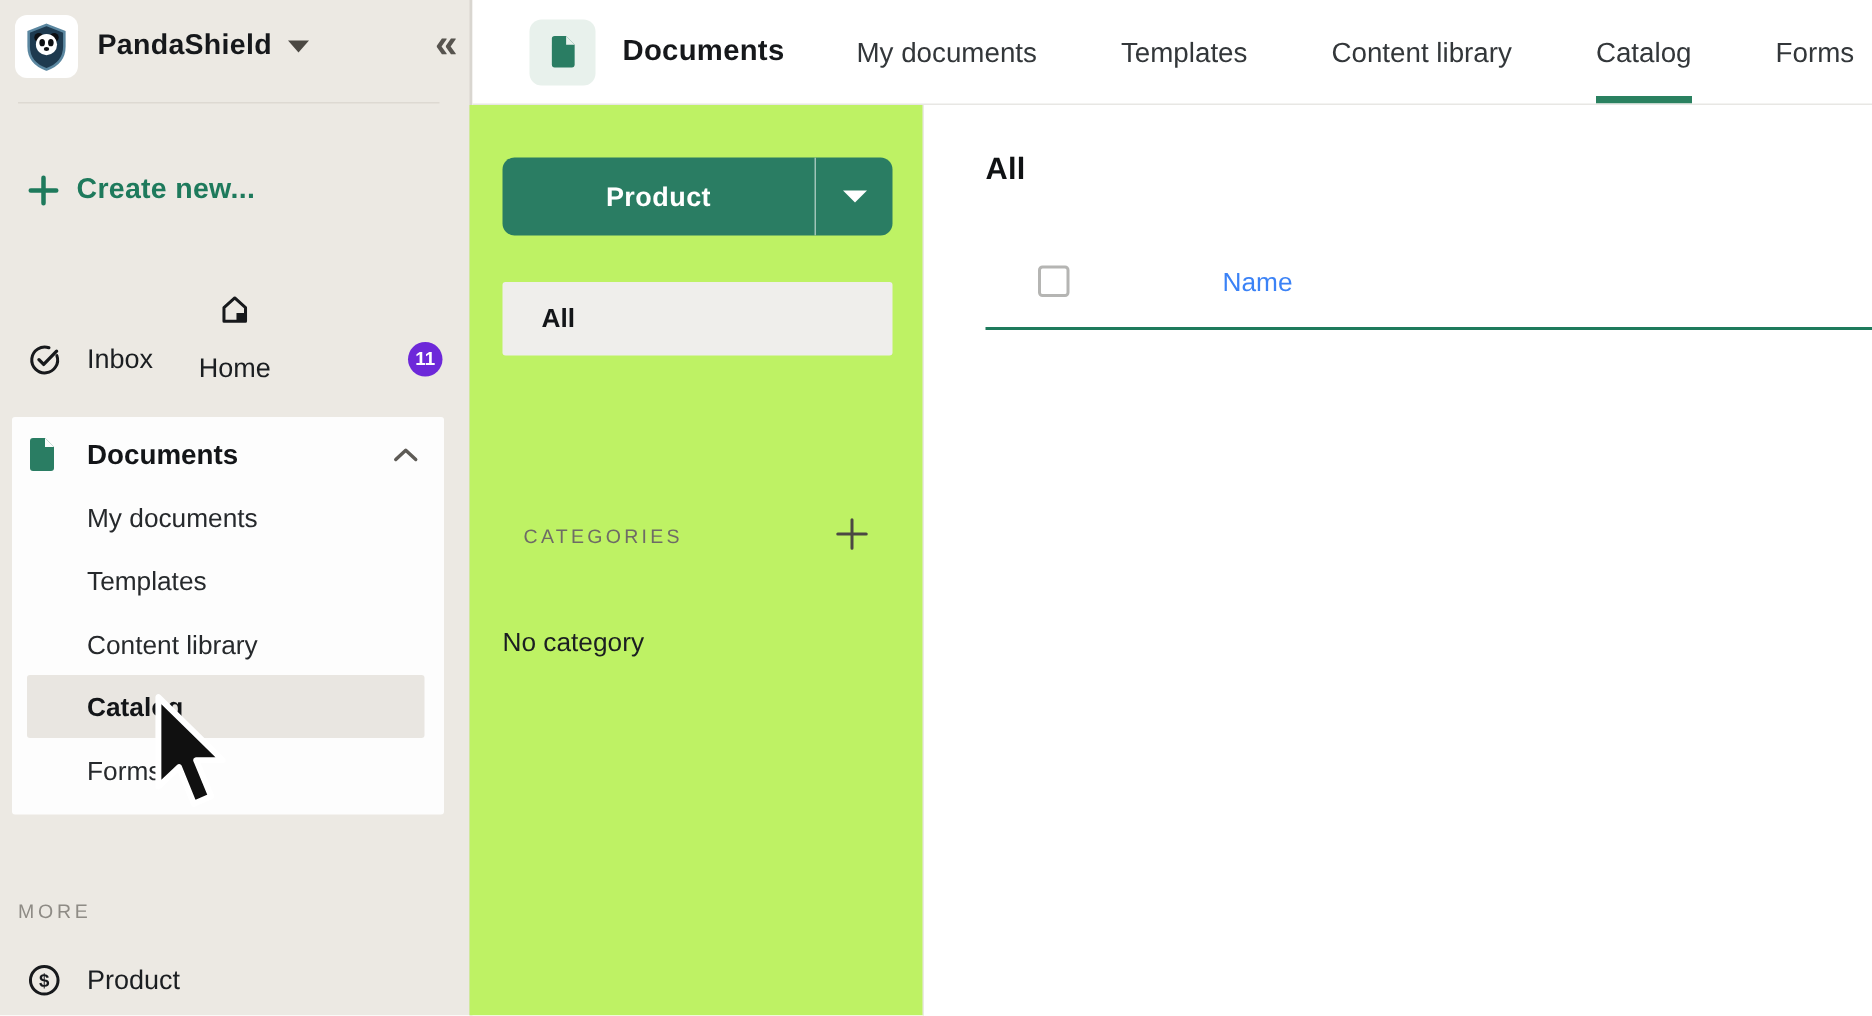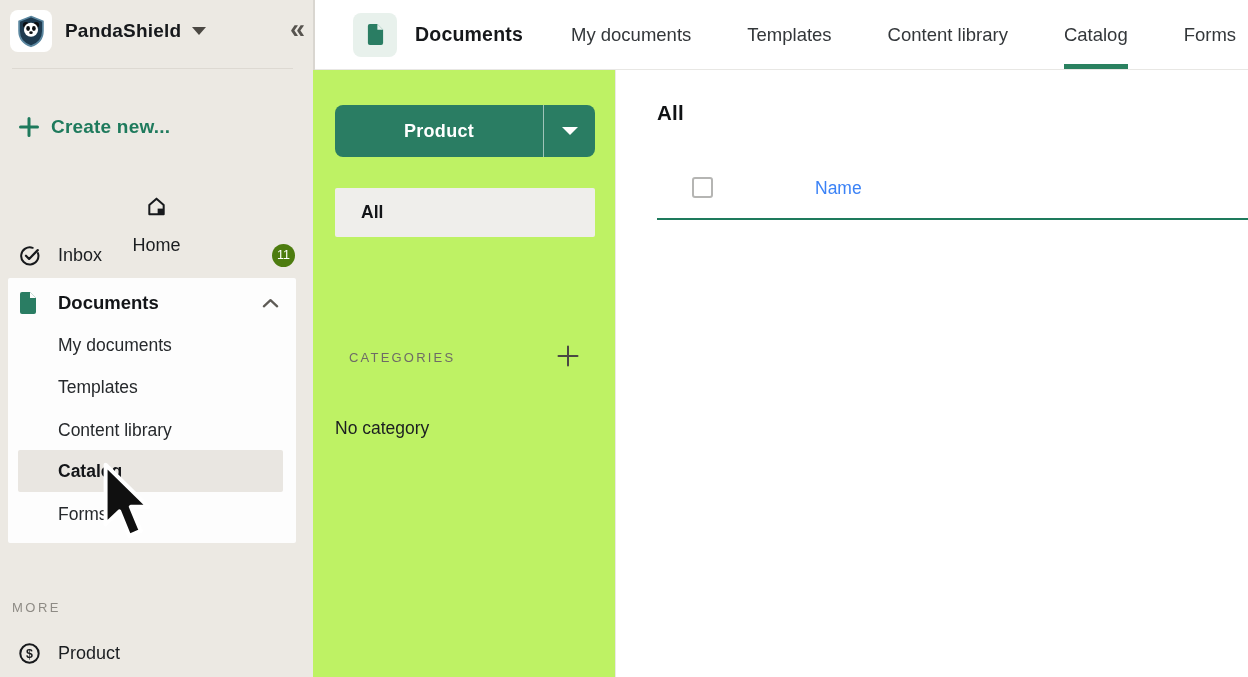--- a/index.html
+++ b/index.html
@@ -20,22 +20,22 @@
   .ws-caret { margin-left:11px; width:0; height:0; border-left:7px solid transparent; border-right:7px solid transparent; border-top:8px solid #4B4843; cursor:pointer; }
   .collapse-btn { margin-left:auto; font-size:27px; line-height:1; color:#57544F; font-weight:bold; cursor:pointer; padding-bottom:4px; }
   .sidebar-hr { position:absolute; top:68px; left:12px; right:20px; height:1px; background:#DDD9D2; }
 
   .create-new { position:absolute; top:116px; left:18px; height:26px; display:flex; align-items:flex-start; gap:11px; cursor:pointer; }
   .create-new .lbl { color:#1E7A5C; font-weight:bold; font-size:19px; letter-spacing:.2px; }
 
   .nav-item { position:absolute; left:18px; right:18px; height:26px; display:flex; align-items:center; gap:17px; font-size:18px; color:#1B1E21; cursor:pointer; }
   .nav-item .icon { width:23px; height:23px; flex:none; display:flex; }
   .badge {
-    margin-left:auto; width:23px; height:23px; border-radius:50%; background:#4d7c0f;
-    color:#fff; font-size:12.5px; font-weight:normal; display:flex; align-items:center; justify-content:center;
+    margin-left:auto; width:23px; height:23px; border-radius:50%; background:#6d28d9;
+    color:#fff; font-size:12.5px; font-weight:bold; display:flex; align-items:center; justify-content:center;
   }
 
   .docs-panel { position:absolute; left:8px; top:278px; width:288px; height:265px; background:#FDFDFD; border-radius:2px; }
   .docs-header { position:absolute; top:12px; left:10px; right:16px; height:26px; display:flex; align-items:center; cursor:pointer; }
   .docs-header .icon { width:20px; height:24px; margin-left:0; flex:none; display:flex; }
   .docs-header .lbl { margin-left:20px; font-weight:bold; font-size:18.5px; color:#131518; }
   .docs-header .chev { margin-left:auto; display:flex; }
   .docs-item {
     position:absolute; left:10px; right:13px; height:42px; display:flex; align-items:center;
     padding-left:40px; font-size:17.5px; color:#26292C; cursor:pointer; border-radius:2px;
@@ -119,21 +119,21 @@
   <div class="nav-item" style="top:195px;flex-direction:column;">
     <span class="icon">
       <svg width="23" height="23" viewBox="0 0 24 24" fill="none">
         <path d="M4.5 10.5 L12 3.8 L19.5 10.5 V20 H4.5 Z" stroke="#17191C" stroke-width="2.1" stroke-linejoin="round"></path>
         <path d="M13.2 20 v-5.8 h6.3 v5.8 z" fill="#17191C"></path>
       </svg>
     </span>
     <span>Home</span>
   </div>
 
-  <div class="nav-item" style="top:242px;">
+  <div class="nav-item" style="top:226px;">
     <span class="icon">
       <svg width="23" height="23" viewBox="0 0 24 24" fill="none">
         <path d="M20.8 9.5 A9 9 0 1 1 15.3 4" stroke="#17191C" stroke-width="2.1" stroke-linecap="round"></path>
         <path d="M8.3 12.3 L11.6 15.6 L20.6 6.4" stroke="#17191C" stroke-width="2.3" stroke-linecap="round" stroke-linejoin="round"></path>
       </svg>
     </span>
     <span>Inbox</span>
     <span class="badge">11</span>
   </div>
 

